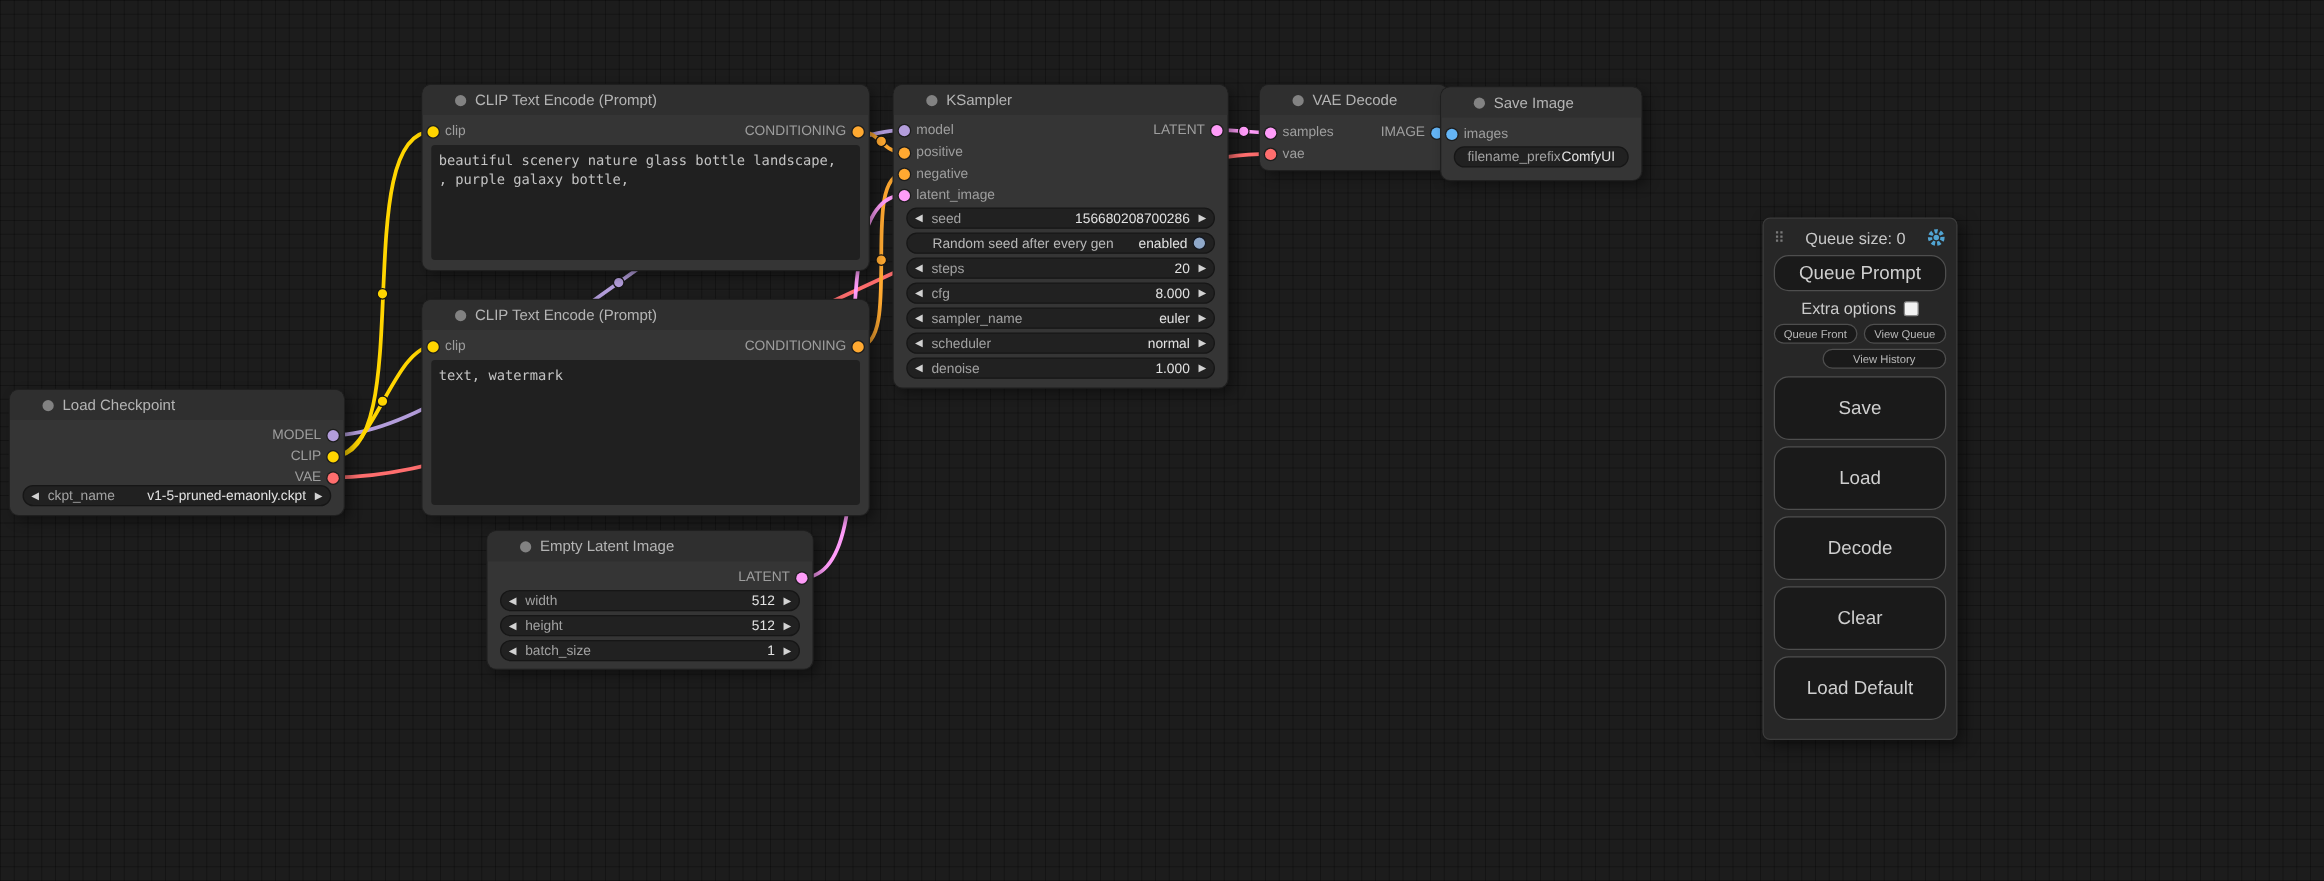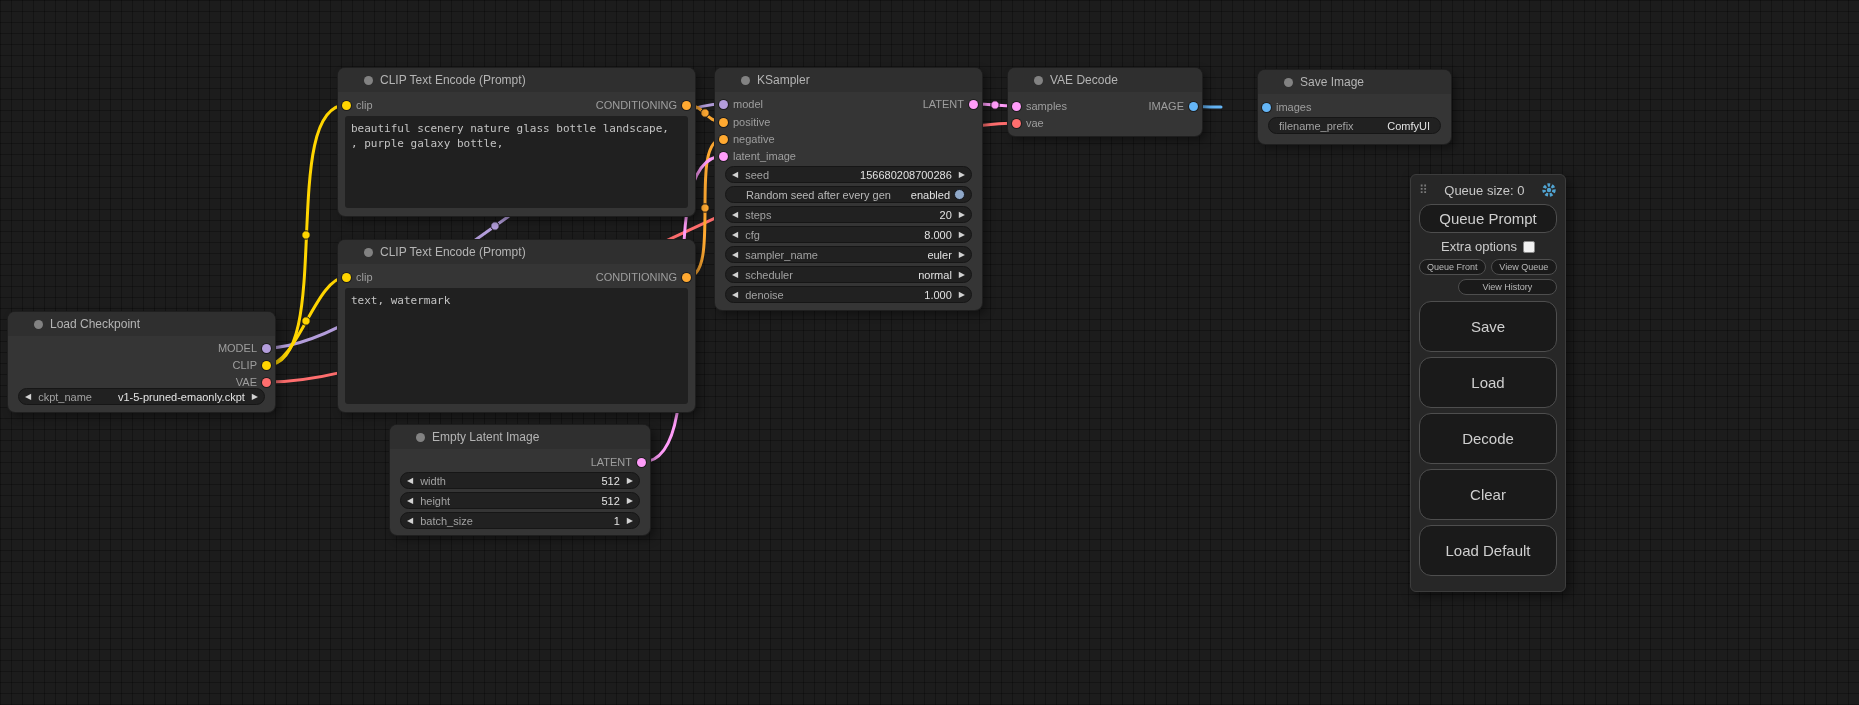--- a/index.html
+++ b/index.html
@@ -257,40 +257,40 @@
     <span class="arrow">▶</span>
   </div>
   <div class="widget" style="top:218px">
     <span class="arrow">◀</span>
     <span class="wlabel">denoise</span>
     <span class="wvalue">1.000</span>
     <span class="arrow">▶</span>
   </div>
 </div>
 
-<div class="node" style="left:1008px;top:68px;width:194px;height:68px">
+<div class="node" style="left:1008px;top:68px;width:150px;height:68px">
   <div class="node-header">
     <span class="title-dot"></span>
     <span class="node-title">VAE Decode</span>
   </div>
   <div class="slot in" style="top:30px">
     <span class="dot" style="background: rgb(255, 156, 249);"></span>
     <span>samples</span>
   </div>
   <div class="slot out" style="top:30px">
     <span>IMAGE</span>
     <span class="dot" style="background: rgb(100, 181, 246);"></span>
   </div>
   <div class="slot in" style="top:47px">
     <span class="dot" style="background: rgb(255, 110, 110);"></span>
     <span>vae</span>
   </div>
 </div>
 
-<div class="node" style="left:1258px;top:70px;width:193px;height:74px">
+<div class="node" style="left:1153px;top:70px;width:160px;height:74px">
   <div class="node-header">
     <span class="title-dot"></span>
     <span class="node-title">Save Image</span>
   </div>
   <div class="slot in" style="top:29px">
     <span class="dot" style="background: rgb(100, 181, 246);"></span>
     <span>images</span>
   </div>
   <div class="widget no-arrows" style="top:47px">
     <span class="wlabel">filename_prefix</span>

